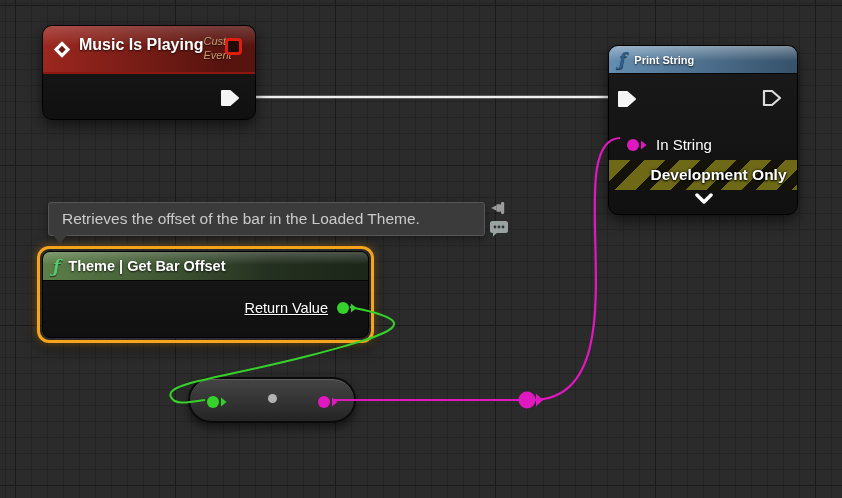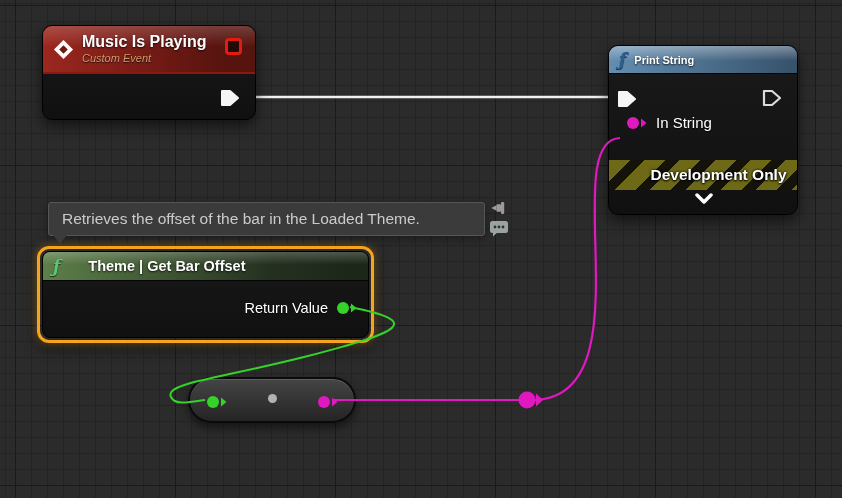--- a/index.html
+++ b/index.html
@@ -52,21 +52,21 @@
 
   
   #node-music { left:42px; top:25px; width:214px; height:95px; }
   #node-music .node-header {
     height:48px;
     background:
       linear-gradient(to bottom, rgba(255,255,255,.18), rgba(255,255,255,0) 45%),
       linear-gradient(to right, #9c271f, #57130e 85%);
     border-bottom:2px solid #8e1510;
   }
-  .event-title-block { display:flex; flex-direction:column; line-height:1.25; }
+  .event-title-block { display:flex; flex-direction:row; line-height:1.25; }
   #node-music .node-title { font-size:16px; }
   .event-subtitle { color:#c79e6d; font-style:italic; font-size:11px; text-shadow:0 1px 1px rgba(0,0,0,.7); }
   .red-badge {
     position:absolute; right:13px; top:12px;
     width:17px; height:17px; border-radius:4px;
     border:3.5px solid #df1d10; background:#230a06;
   }
   .pin-abs { position:absolute; display:block; }
 
   
@@ -126,21 +126,21 @@
     background:linear-gradient(#191919, #101010);
     border:1px solid #000; border-radius:8px;
   }
   #node-theme .node-header {
     height:29px; border-radius:7px 7px 0 0;
     background:
       linear-gradient(to bottom, rgba(255,255,255,.22), rgba(255,255,255,0) 45%),
       linear-gradient(to right, #5d8049, #243020 70%, #1b2518);
   }
   #node-theme .fn-symbol { color:#55c973; }
-  #node-theme .node-title { font-size:14.5px;margin-left:20px; }
+  #node-theme .node-title { font-size:14.5px; }
   .default-input {
     width:25px; height:22px; background:#121212;
     border:1px solid #949494; border-radius:3px;
     color:#f0f0f0; font-size:14px; text-align:center;
     font-family:"Liberation Sans", sans-serif; padding:0;
   }
 
   
   #node-convert {
     position:absolute; left:188px; top:377px; width:168px; height:46px;
@@ -188,21 +188,21 @@
     <span class="pin-abs" style="left:7px; top:43px;">
       <svg width="22" height="20" viewBox="0 0 22 20">
         <polygon points="3,3 11,3 19,10 11,17 3,17" fill="#f5f5f5" stroke="#f5f5f5" stroke-width="2" stroke-linejoin="round"></polygon>
       </svg>
     </span>
     <span class="pin-abs" style="left:152px; top:42px;">
       <svg width="22" height="20" viewBox="0 0 22 20">
         <polygon points="3,3 11,3 19,10 11,17 3,17" fill="none" stroke="#dcdcdc" stroke-width="2.2" stroke-linejoin="round"></polygon>
       </svg>
     </span>
-    <div class="pin-row" style="left:17px; top:68px;">
+    <div class="pin-row" style="left:17px; top:90px;">
       <span>
         <svg width="22" height="16" viewBox="0 0 22 16" style="display:block">
           <circle cx="7" cy="8" r="6" fill="#e018c0"></circle>
           <path d="M15 3.5 L20.5 8 L15 12.5 Z" fill="#e018c0"></path>
         </svg>
       </span>
       <span>In String</span>
     </div>
     <div class="dev-banner">
       <span>Development Only</span>
@@ -238,21 +238,21 @@
       </svg>
     </span>
   </div>
 
   <div id="selection-outline">
     <div class="node" id="node-theme" style="box-shadow:none;">
       <div class="node-header">
         <span class="fn-symbol">ƒ</span>
         <span class="node-title">Theme | Get Bar Offset</span>
       </div>
-      <div class="pin-row" style="right:10px; top:48px; font-size:14.5px; left:auto;">
+      <div class="pin-row" style="right:10px; top:48px; font-size:14.5px; left:auto;text-decoration:underline;">
         <span>Return Value</span>
         <span>
           <svg width="22" height="16" viewBox="0 0 22 16" style="display:block">
             <circle cx="7" cy="8" r="6" fill="#35d32a"></circle>
             <path d="M15 3.5 L20.5 8 L15 12.5 Z" fill="#35d32a"></path>
           </svg>
         </span>
       </div>
     </div>
   </div>

